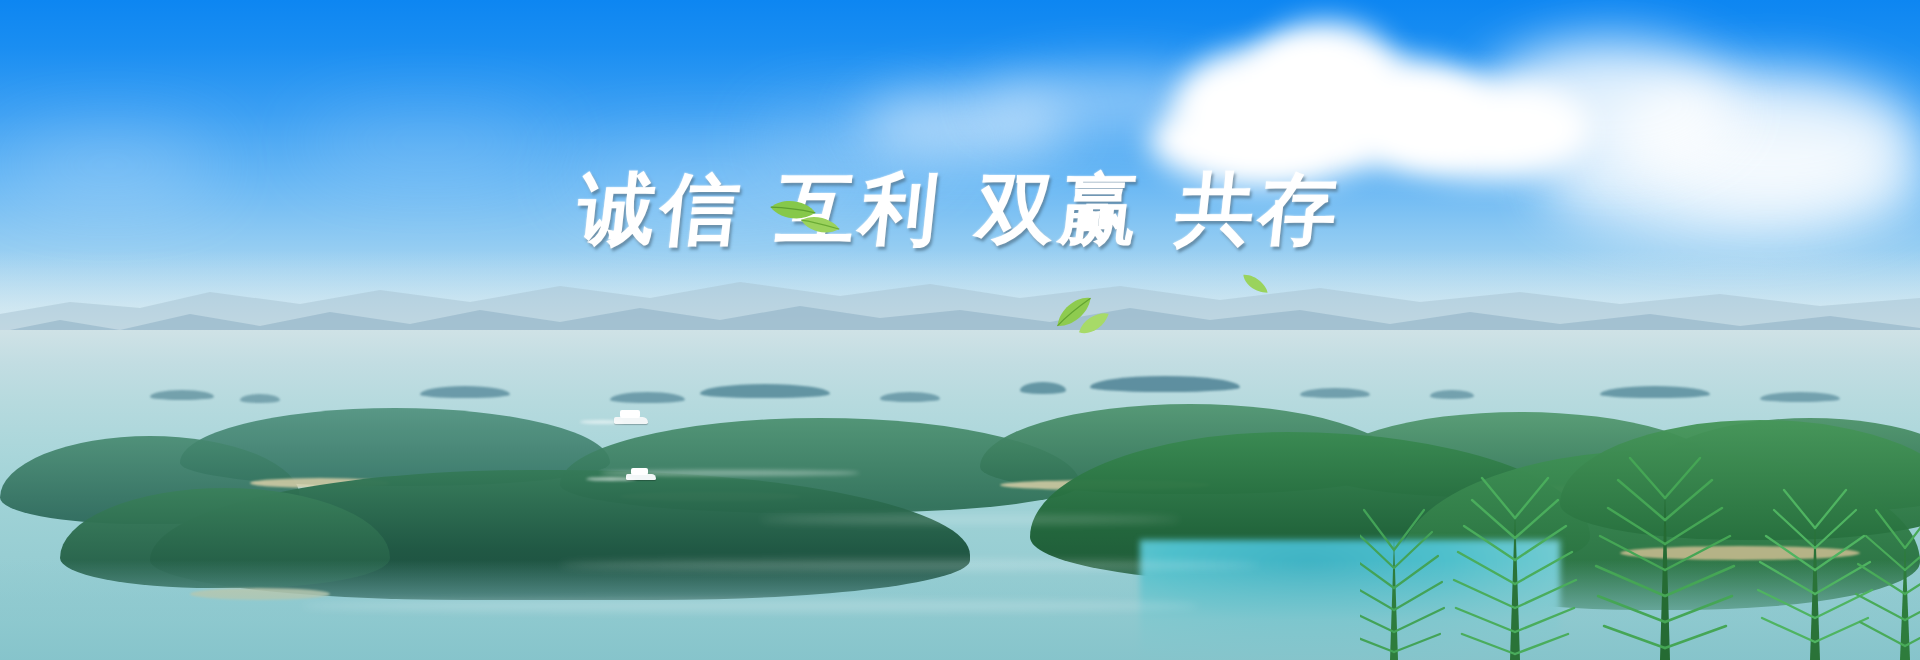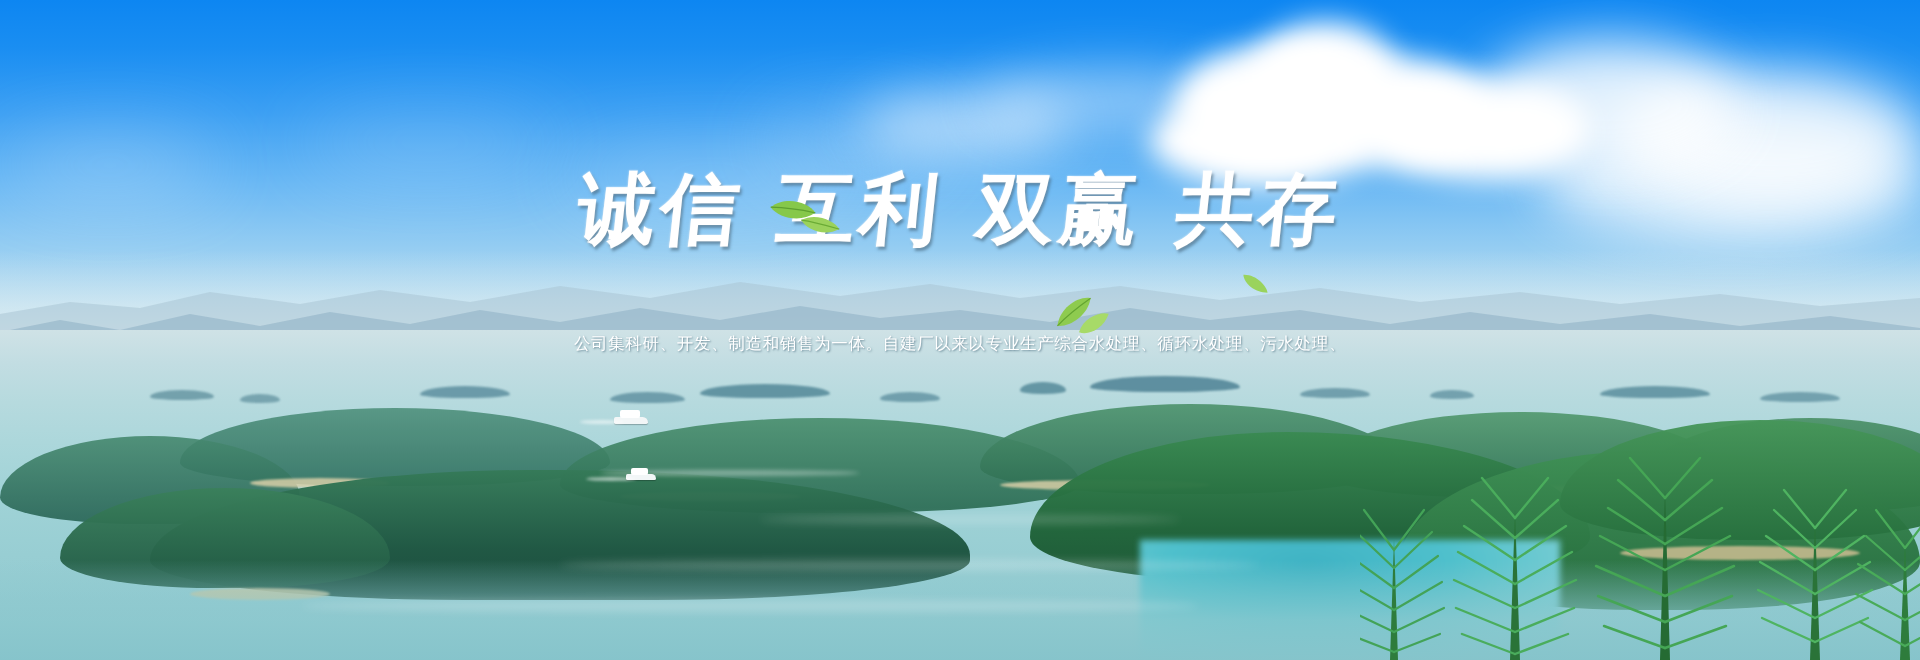--- a/index.html
+++ b/index.html
@@ -351,16 +351,15 @@
       <path d="M2,16 C8,2 27,-2 34,2 C27,16 11,21 2,16 Z" fill="#a7da68"></path>
     </svg>
   </div>
   <div class="leaf" style="left:1240px; top:276px; transform:rotate(58deg);">
     <svg width="30" height="16" viewBox="0 0 30 16">
       <path d="M1,13 C7,2 23,-1 29,2 C22,13 9,17 1,13 Z" fill="#9ad35d"></path>
     </svg>
   </div>
 
   <div class="subtitle">
-    <div>公司集科研、开发、制造和销售为一体。自建厂以来以专业生产综合水处理、循环水处理、污水处理、</div>
   </div>
 
 </div>
 
 </body></html>

